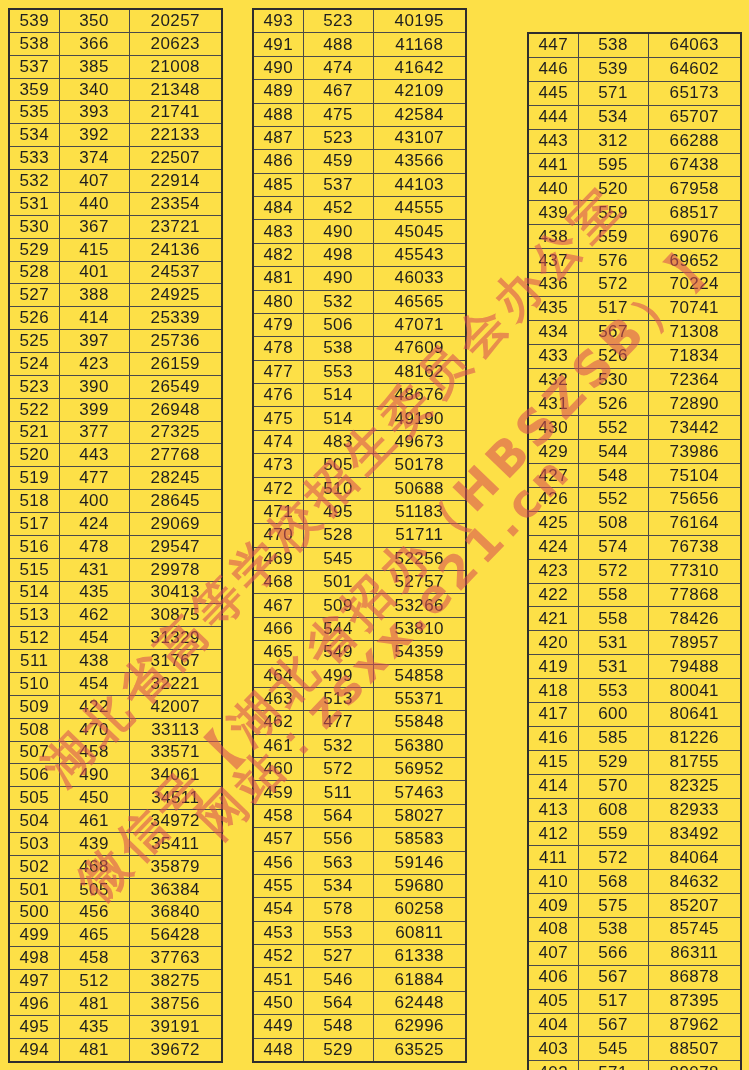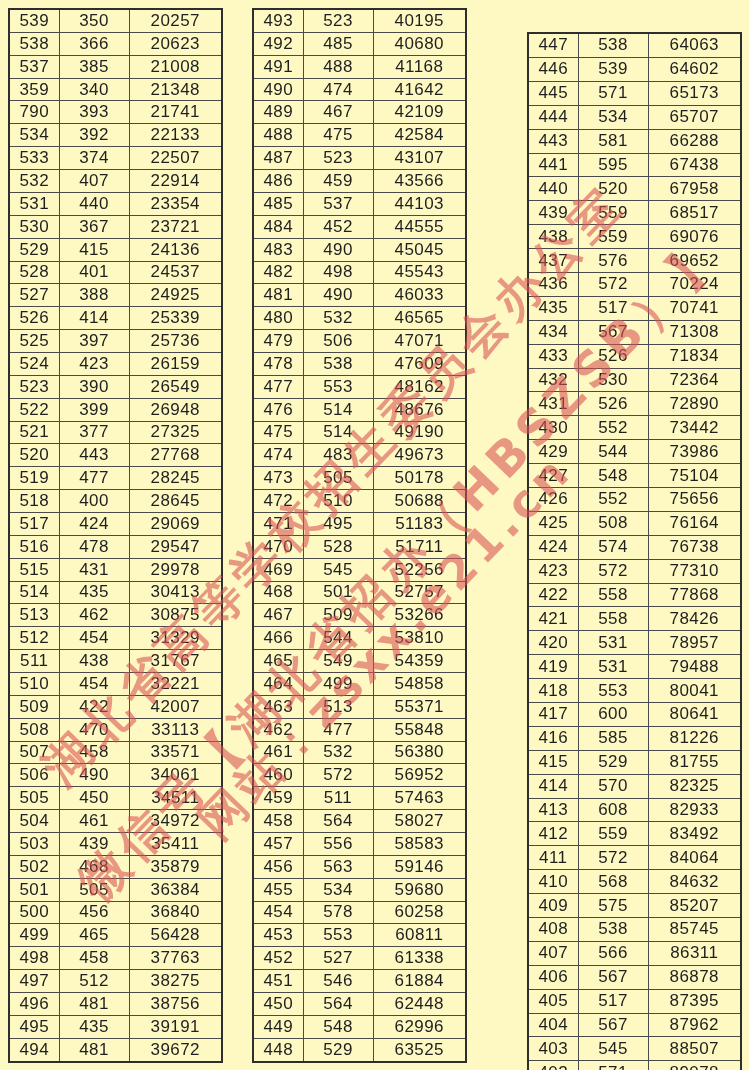--- a/index.html
+++ b/index.html
@@ -1,19 +1,19 @@
 <!DOCTYPE html>
 <html style="--wm-color: #d95252;"><head>
 <meta charset="utf-8">
 <style>
   html,body{margin:0;padding:0;background:#ffffff;}
   #page{
     position:relative;
     width:749px;height:1070px;
-    background:#fef9c3;
+    background:#fde047;
     overflow:hidden;
     font-family:"Liberation Sans", sans-serif;
   }
   table.score-table{
     position:absolute;
     top:8px;
     border-collapse:collapse;
     table-layout:fixed;
     width:213px;
     height:1055px;
@@ -79,21 +79,21 @@
           <td>537</td>
           <td>385</td>
           <td>21008</td>
         </tr>
         <tr>
           <td>359</td>
           <td>340</td>
           <td>21348</td>
         </tr>
         <tr>
-          <td>790</td>
+          <td>535</td>
           <td>393</td>
           <td>21741</td>
         </tr>
         <tr>
           <td>534</td>
           <td>392</td>
           <td>22133</td>
         </tr>
         <tr>
           <td>533</td>
@@ -304,25 +304,20 @@
         <col class="c-count">
         <col class="c-cum">
     </colgroup>
     <tbody>
         <tr>
           <td>493</td>
           <td>523</td>
           <td>40195</td>
         </tr>
         <tr>
-          <td>492</td>
-          <td>485</td>
-          <td>40680</td>
-        </tr>
-        <tr>
           <td>491</td>
           <td>488</td>
           <td>41168</td>
         </tr>
         <tr>
           <td>490</td>
           <td>474</td>
           <td>41642</td>
         </tr>
         <tr>
@@ -560,21 +555,21 @@
           <td>571</td>
           <td>65173</td>
         </tr>
         <tr>
           <td>444</td>
           <td>534</td>
           <td>65707</td>
         </tr>
         <tr>
           <td>443</td>
-          <td>581</td>
+          <td>312</td>
           <td>66288</td>
         </tr>
         <tr>
           <td>441</td>
           <td>595</td>
           <td>67438</td>
         </tr>
         <tr>
           <td>440</td>
           <td>520</td>

